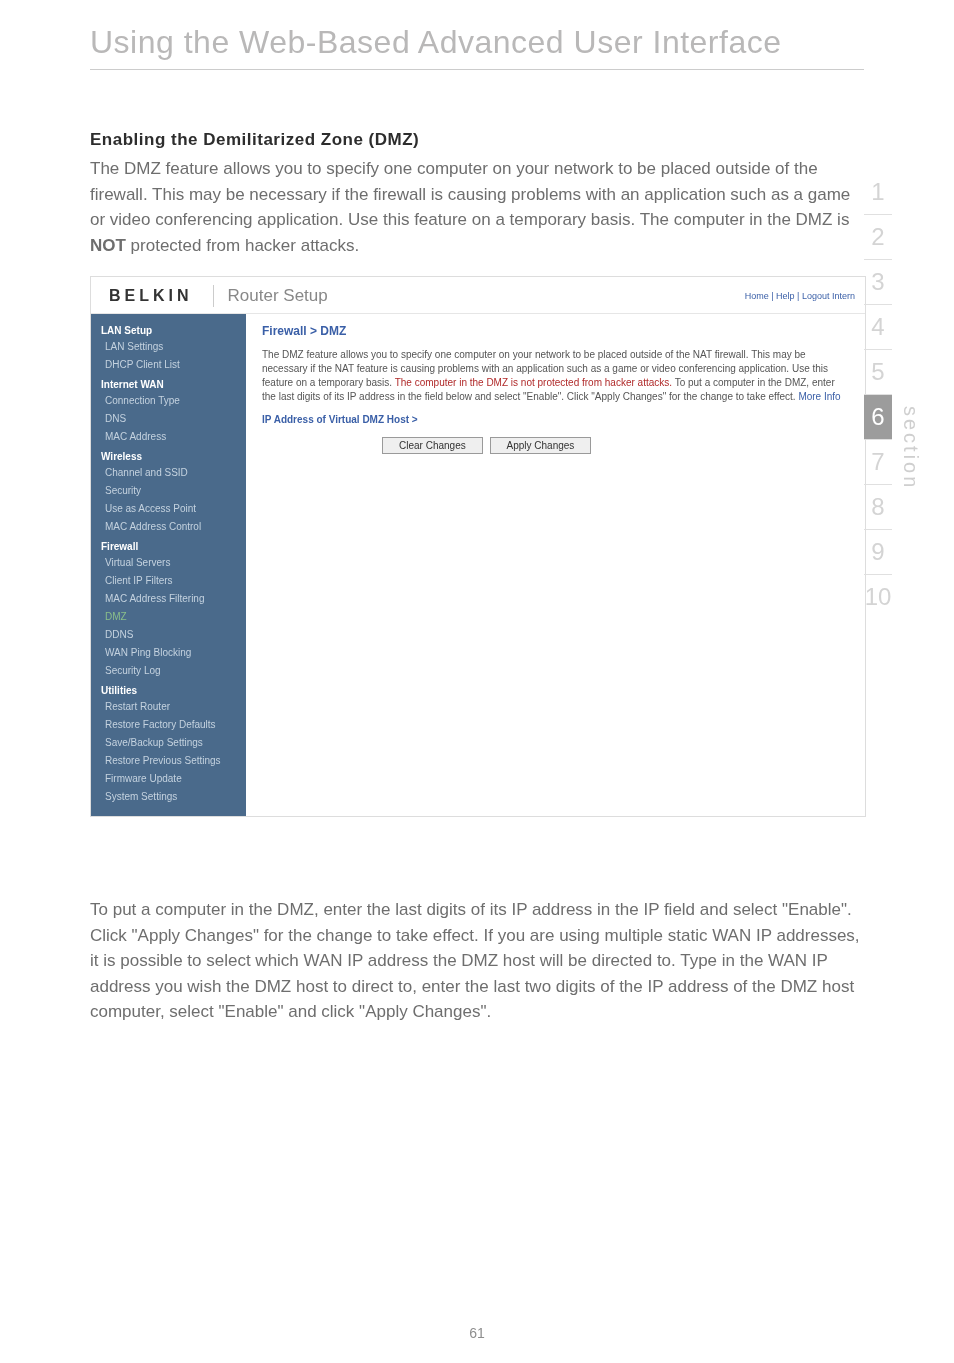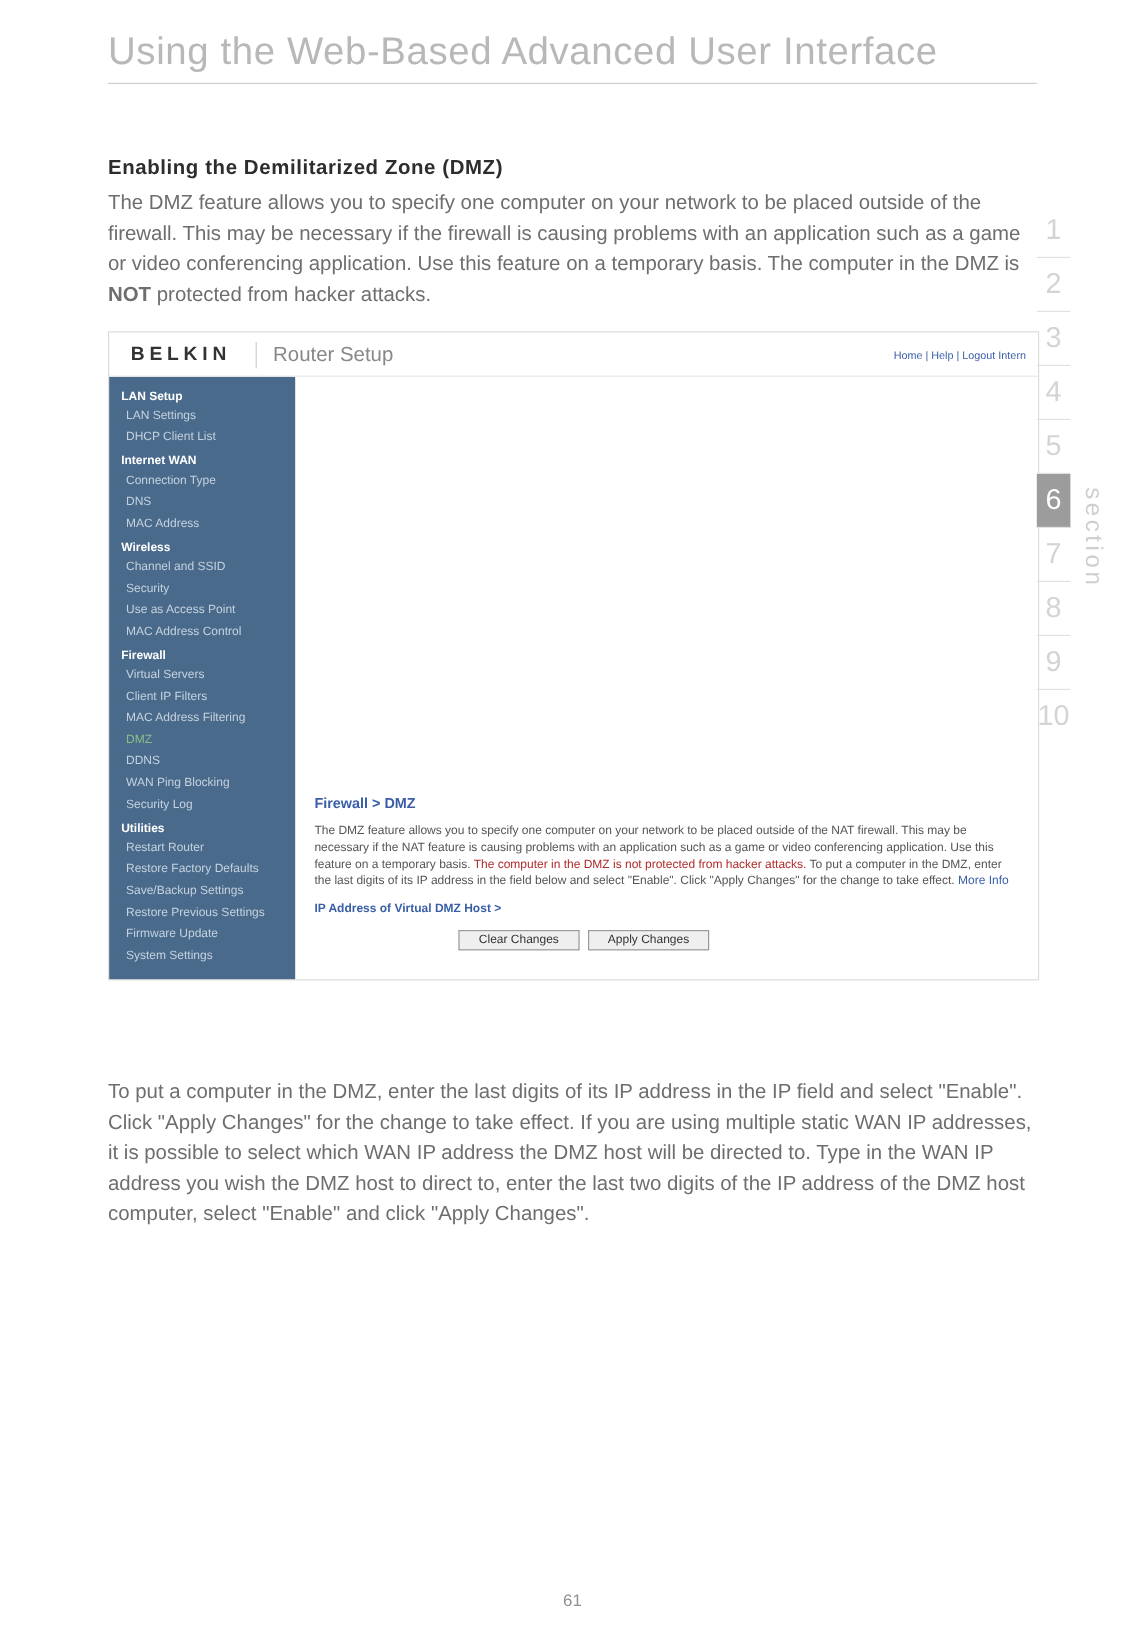--- a/index.html
+++ b/index.html
@@ -114,21 +114,21 @@
     color: #888;
     font-size: 17px;
   }
   .top-links {
     margin-left: auto;
     font-size: 9px;
     color: #3a5fa7;
   }
   .router-body {
     display: flex;
-    align-items: flex-end;
+    align-items: flex-start;
   }
   .nav {
     width: 155px;
     background: #4a6a8b;
     color: #c4d2df;
     font-size: 10px;
     padding: 6px 0 10px 0;
   }
   .nav-group {
     color: #ffffff;

